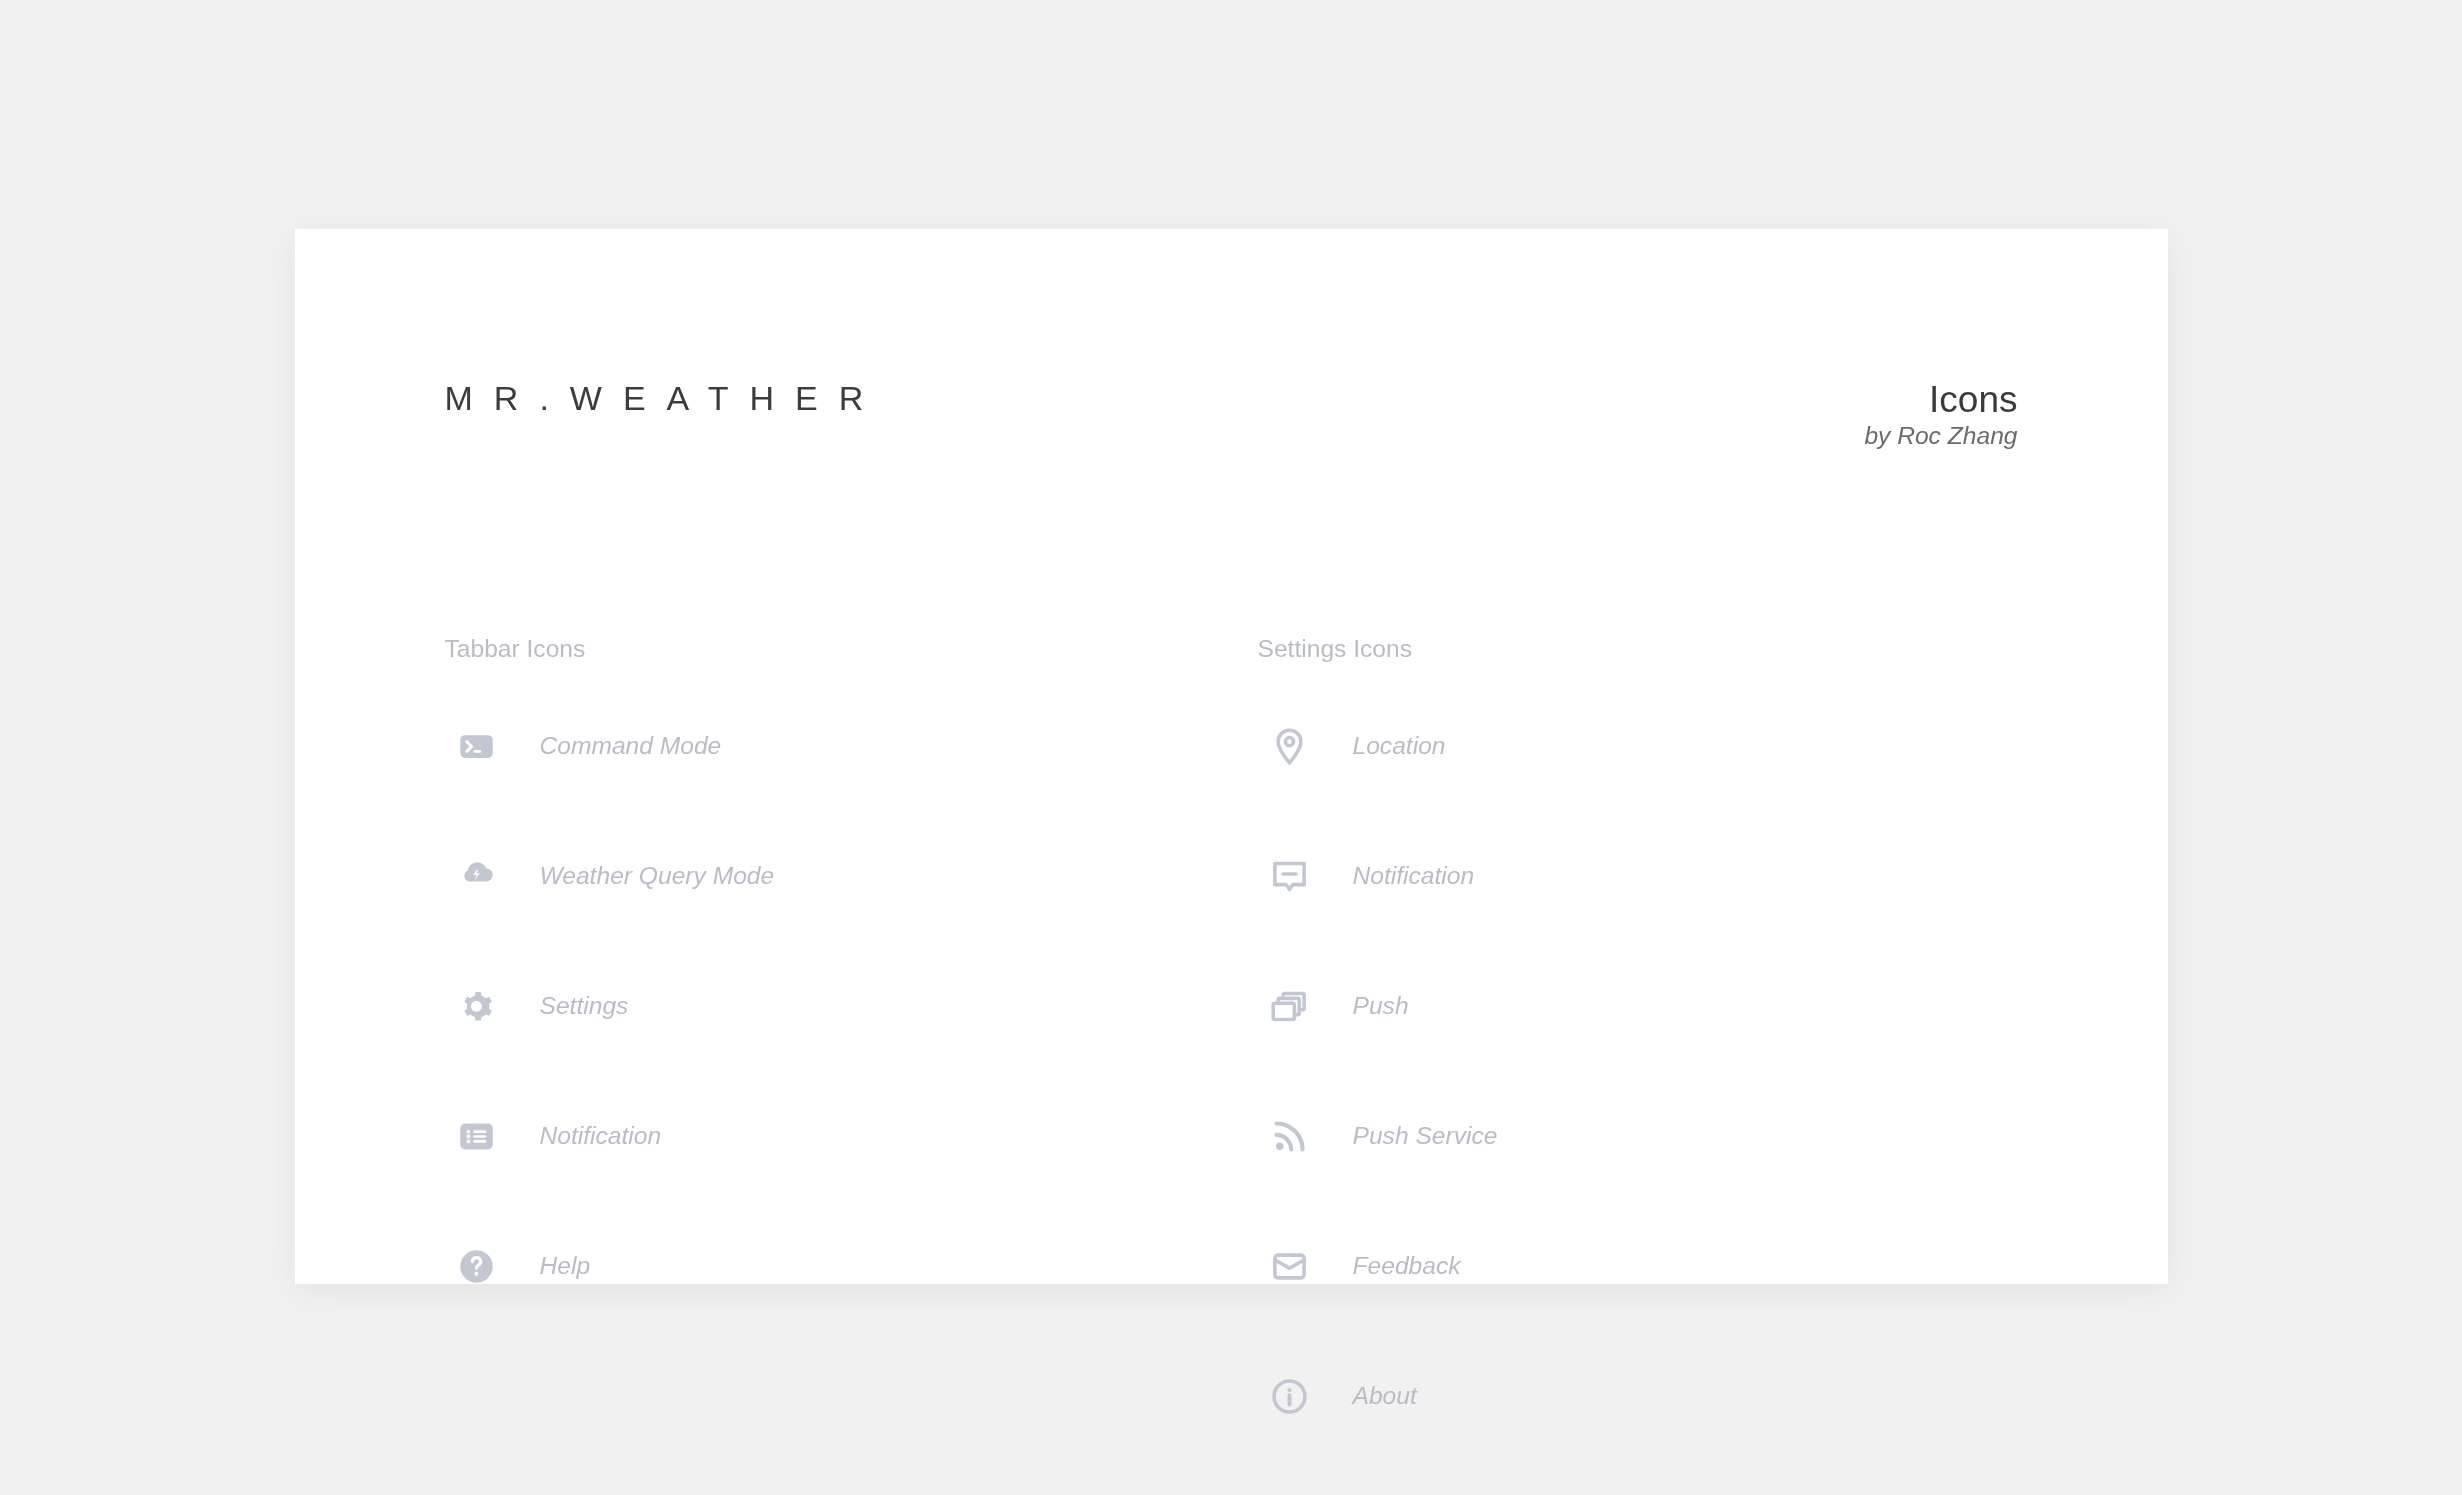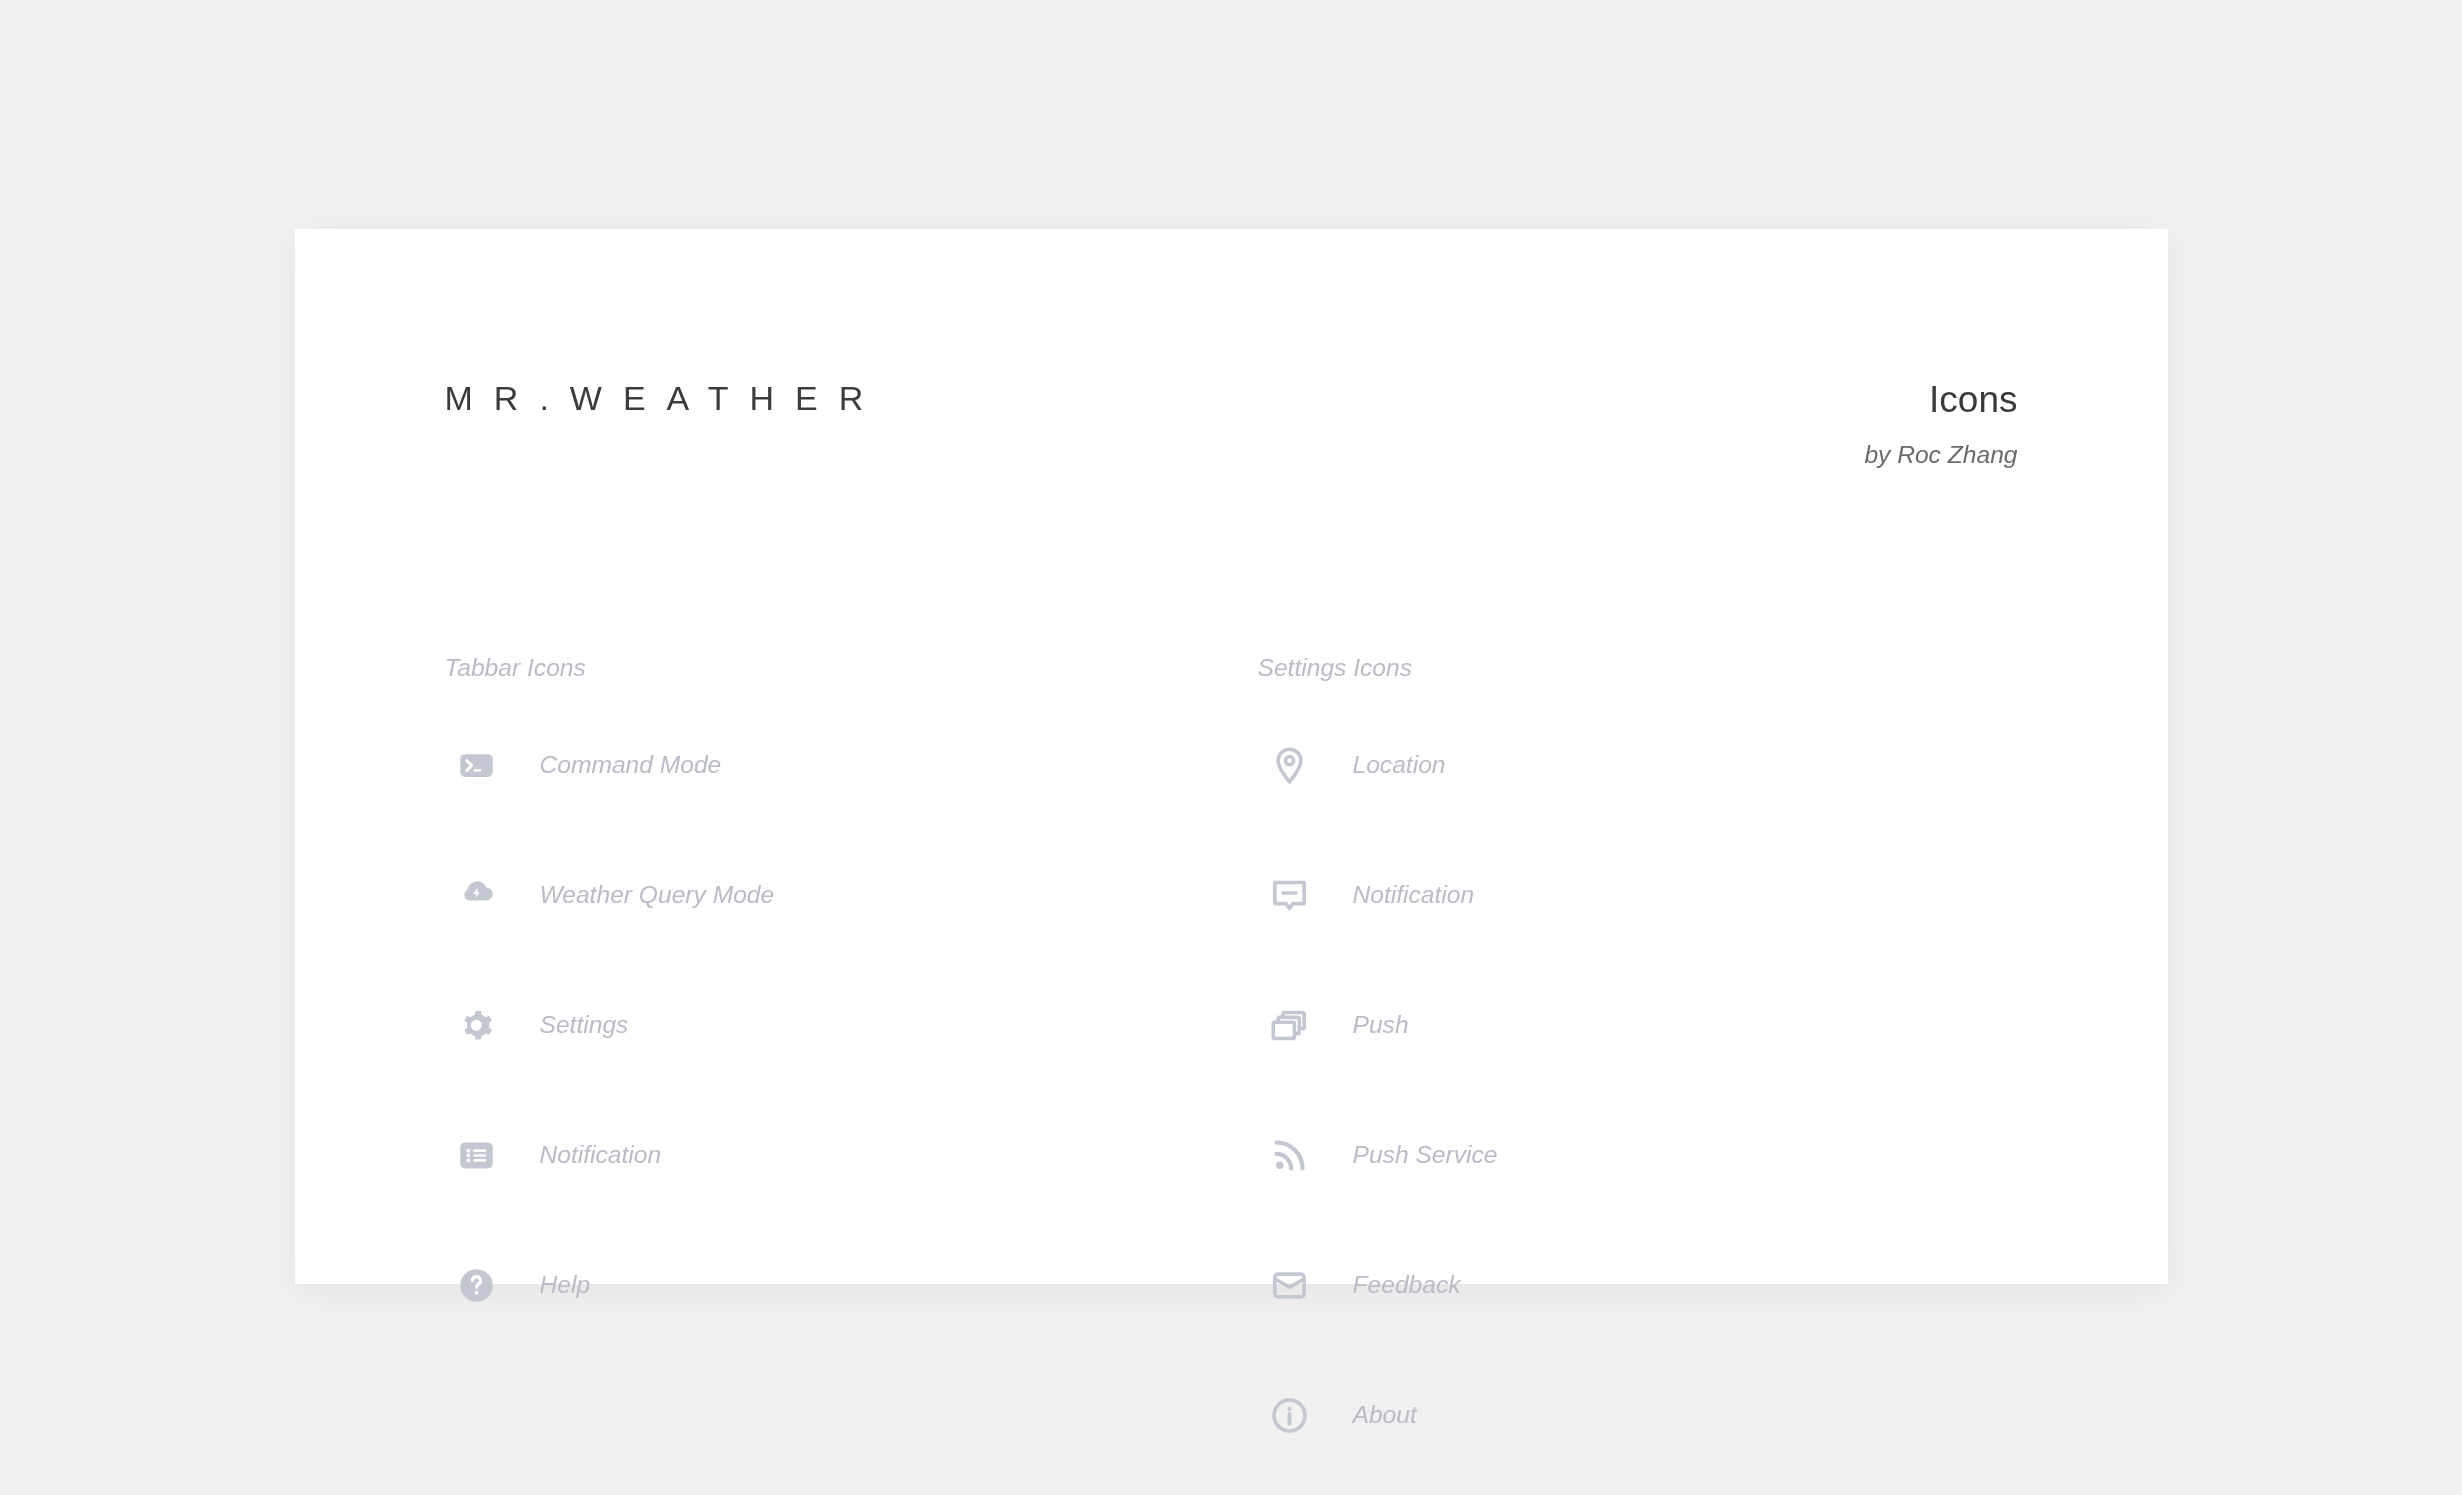--- a/index.html
+++ b/index.html
@@ -36,30 +36,29 @@
   .title-block { text-align: right; }
   .title {
     font-size: 37px;
     font-weight: 400;
     color: #3a3a3a;
   }
   .byline {
     font-size: 24.6px;
     font-style: italic;
     color: #6a6a6a;
-    margin-top: 20px;
+    margin-top: 1px;
   }
   .sections {
     display: flex;
     gap: 53px;
   }
   .section { flex: 1; }
   .section-title {
     font-size: 24.6px;
-    font-style: italic;
     color: #b9bcc6;
     margin-bottom: 62px;
   }
   .grid {
     display: grid;
     grid-template-columns: 1fr;
     row-gap: 88px;
     column-gap: 35px;
   }
   .item {

